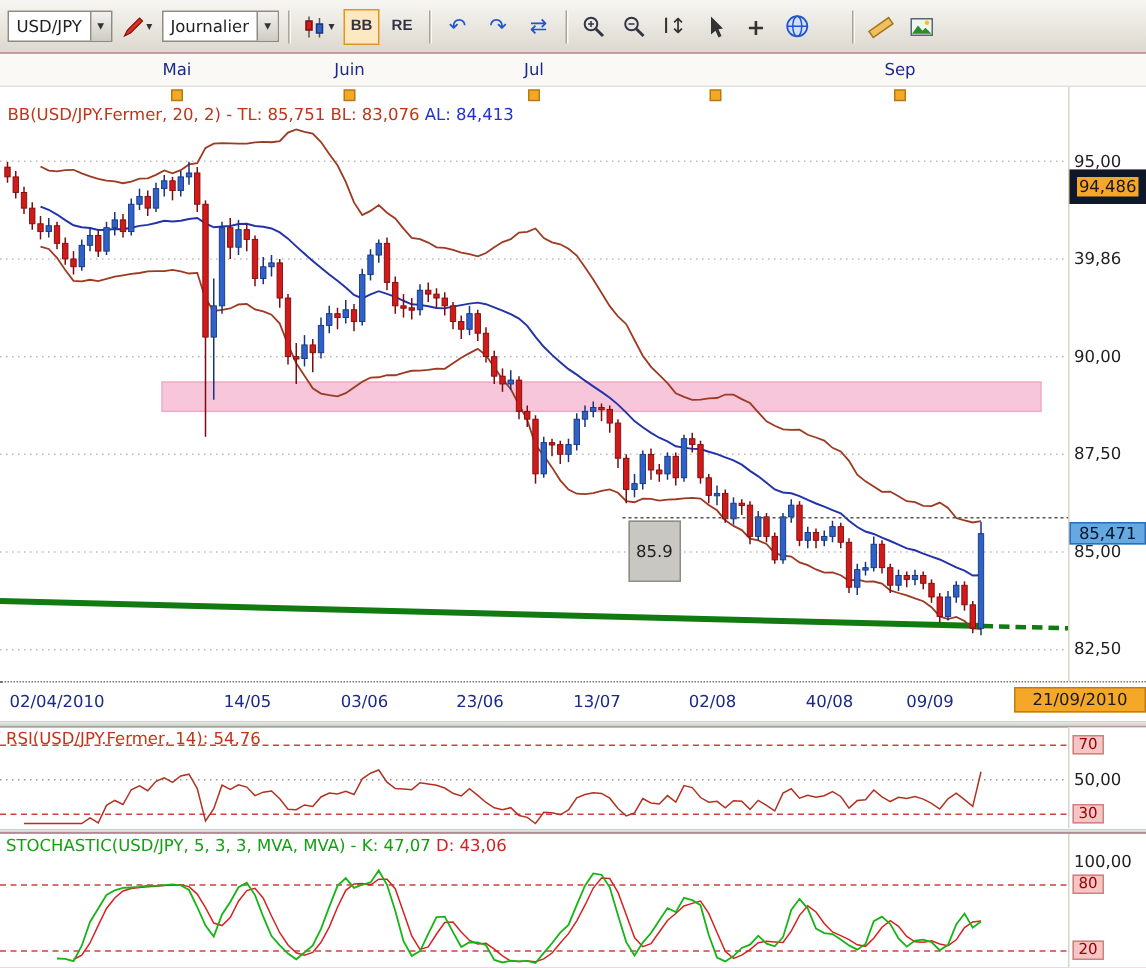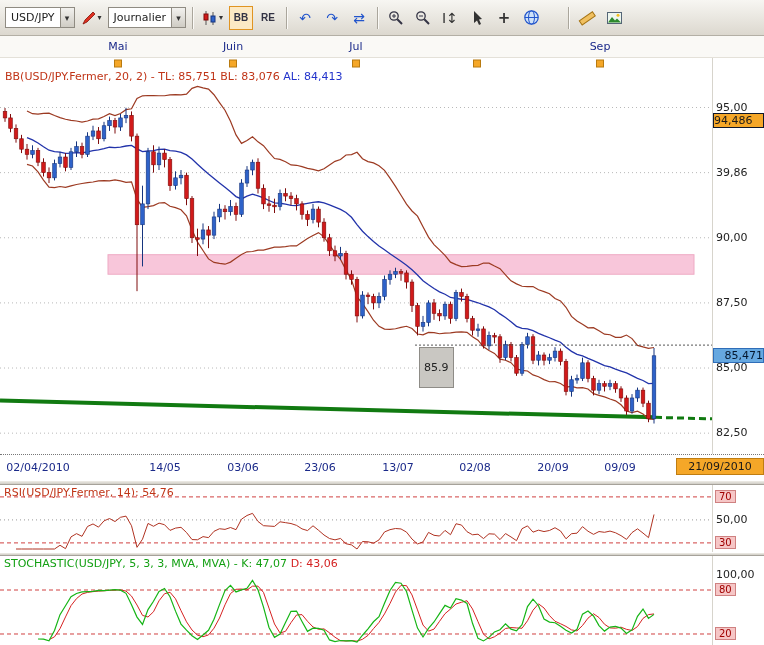--- a/index.html
+++ b/index.html
@@ -28,22 +28,22 @@
 
   
   .months{position:relative;height:22px;background:#faf9f6;border-bottom:1px solid #e4e1d9;}
   .month-label{position:absolute;top:4px;transform:translateX(-50%);color:#1b2a8a;}
 
   
   .chart-area{position:relative;height:396px;background:#fff;}
   #main-plot{position:absolute;left:0;top:0;}
   .axis-col{position:absolute;left:712px;top:0;width:52px;height:100%;border-left:1px solid #d7d4cc;background:#fff;}
   .ylab{position:absolute;left:3px;font-size:11px;color:#222;white-space:nowrap;}
-  .ylab.orange{left:0;width:51px;background:#f5a728;border:1px solid #0f172a;color:#1a1a1a;}
-  .ylab.blue{left:0;width:51px;text-align:right;background:#66a8e0;border:1px solid #2f6db8;color:#04172e;}
+  .ylab.orange{left:0;width:51px;text-align:center;background:#f5a728;border:5px solid #0f172a;color:#1a1a1a;}
+  .ylab.blue{left:0;width:51px;text-align:center;background:#66a8e0;border:1px solid #2f6db8;color:#04172e;}
   .ylab.alert{background:#f6c6c6;border:1px solid #cf8181;color:#a00000;padding:0 3px;font-size:10px;left:2px;}
   .chart-title{position:absolute;left:5px;top:12px;white-space:nowrap;}
   .chart-title .red{color:#c03518;}
   .chart-title .blue{color:#2233cc;}
   #support-label{position:absolute;background:#c9c7c2;border:1px solid #8e8c87;padding:13px 4px;color:#222;cursor:pointer;}
 
   
   .xaxis{position:relative;height:26px;background:#fff;border-top:1px dotted #777;}
   .xtick{position:absolute;top:6px;transform:translateX(-50%);color:#1b2a8a;white-space:nowrap;}
   .current-date{position:absolute;right:0;top:3px;width:88px;height:17px;background:#f5a728;
@@ -442,21 +442,21 @@
   </div>
 
   <div class="xaxis" id="xaxis-row">
     <div class="current-date">21/09/2010</div>
   <div class="xtick" style="left: 38px;">02/04/2010</div>
       <div class="xtick" style="left: 165px;">14/05</div>
       <div class="xtick" style="left: 243px;">03/06</div>
       <div class="xtick" style="left: 320px;">23/06</div>
       <div class="xtick" style="left: 398px;">13/07</div>
       <div class="xtick" style="left: 475px;">02/08</div>
-      <div class="xtick" style="left: 553px;">20/09</div>
+      <div class="xtick" style="left: 553px;">40/08</div>
       <div class="xtick" style="left: 620px;">09/09</div>
     </div>
 
   <div class="splitter s1"></div>
 
   <div class="panel rsi">
     <svg id="rsi-plot" width="712" height="67">
         <line x1="0" x2="712" y1="11.899999999999999" y2="11.899999999999999" stroke="#d04040" stroke-dasharray="4 3"></line>
         <line x1="0" x2="712" y1="34.9" y2="34.9" stroke="#999" stroke-dasharray="1 3"></line>
         <line x1="0" x2="712" y1="57.9" y2="57.9" stroke="#d04040" stroke-dasharray="4 3"></line>

